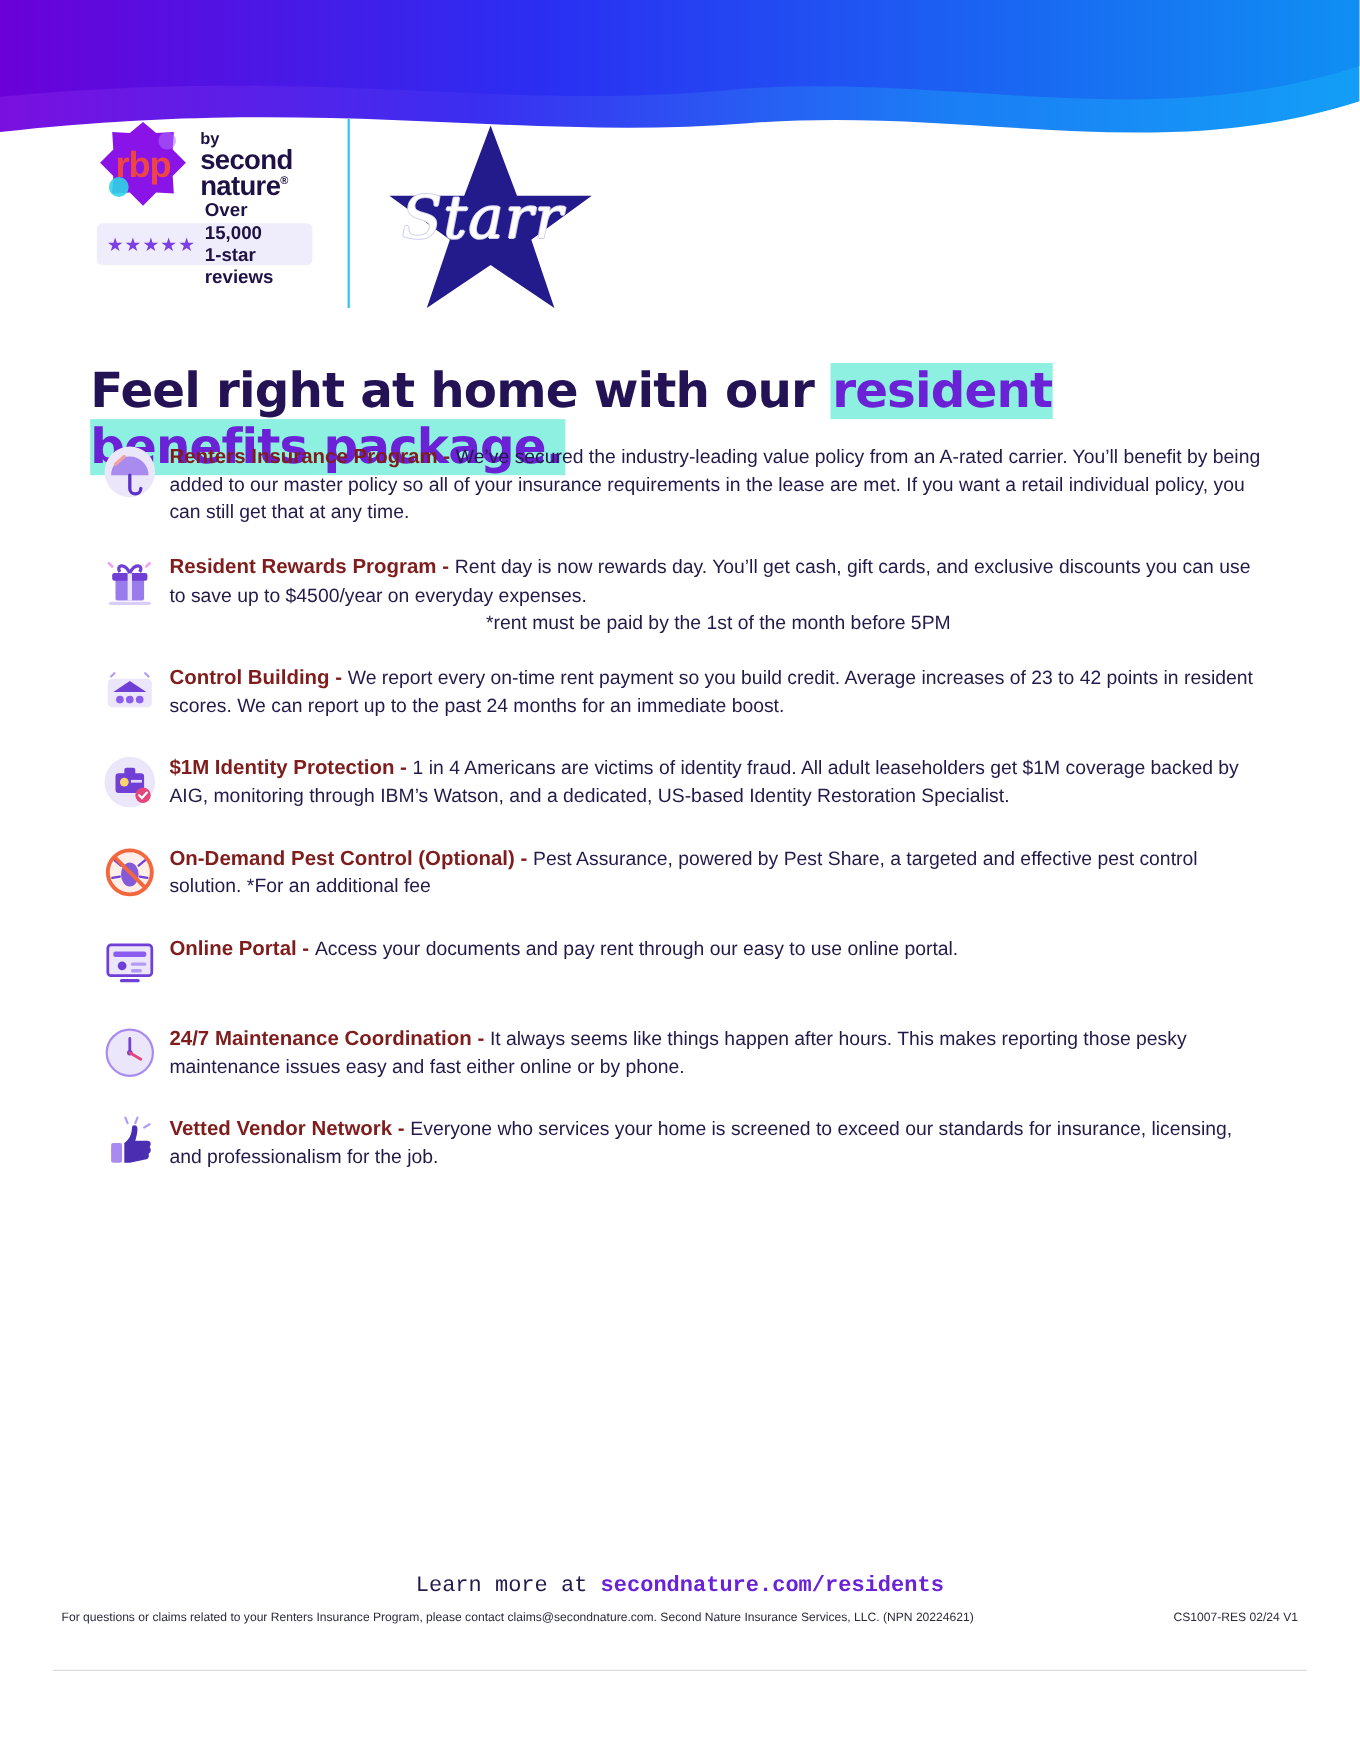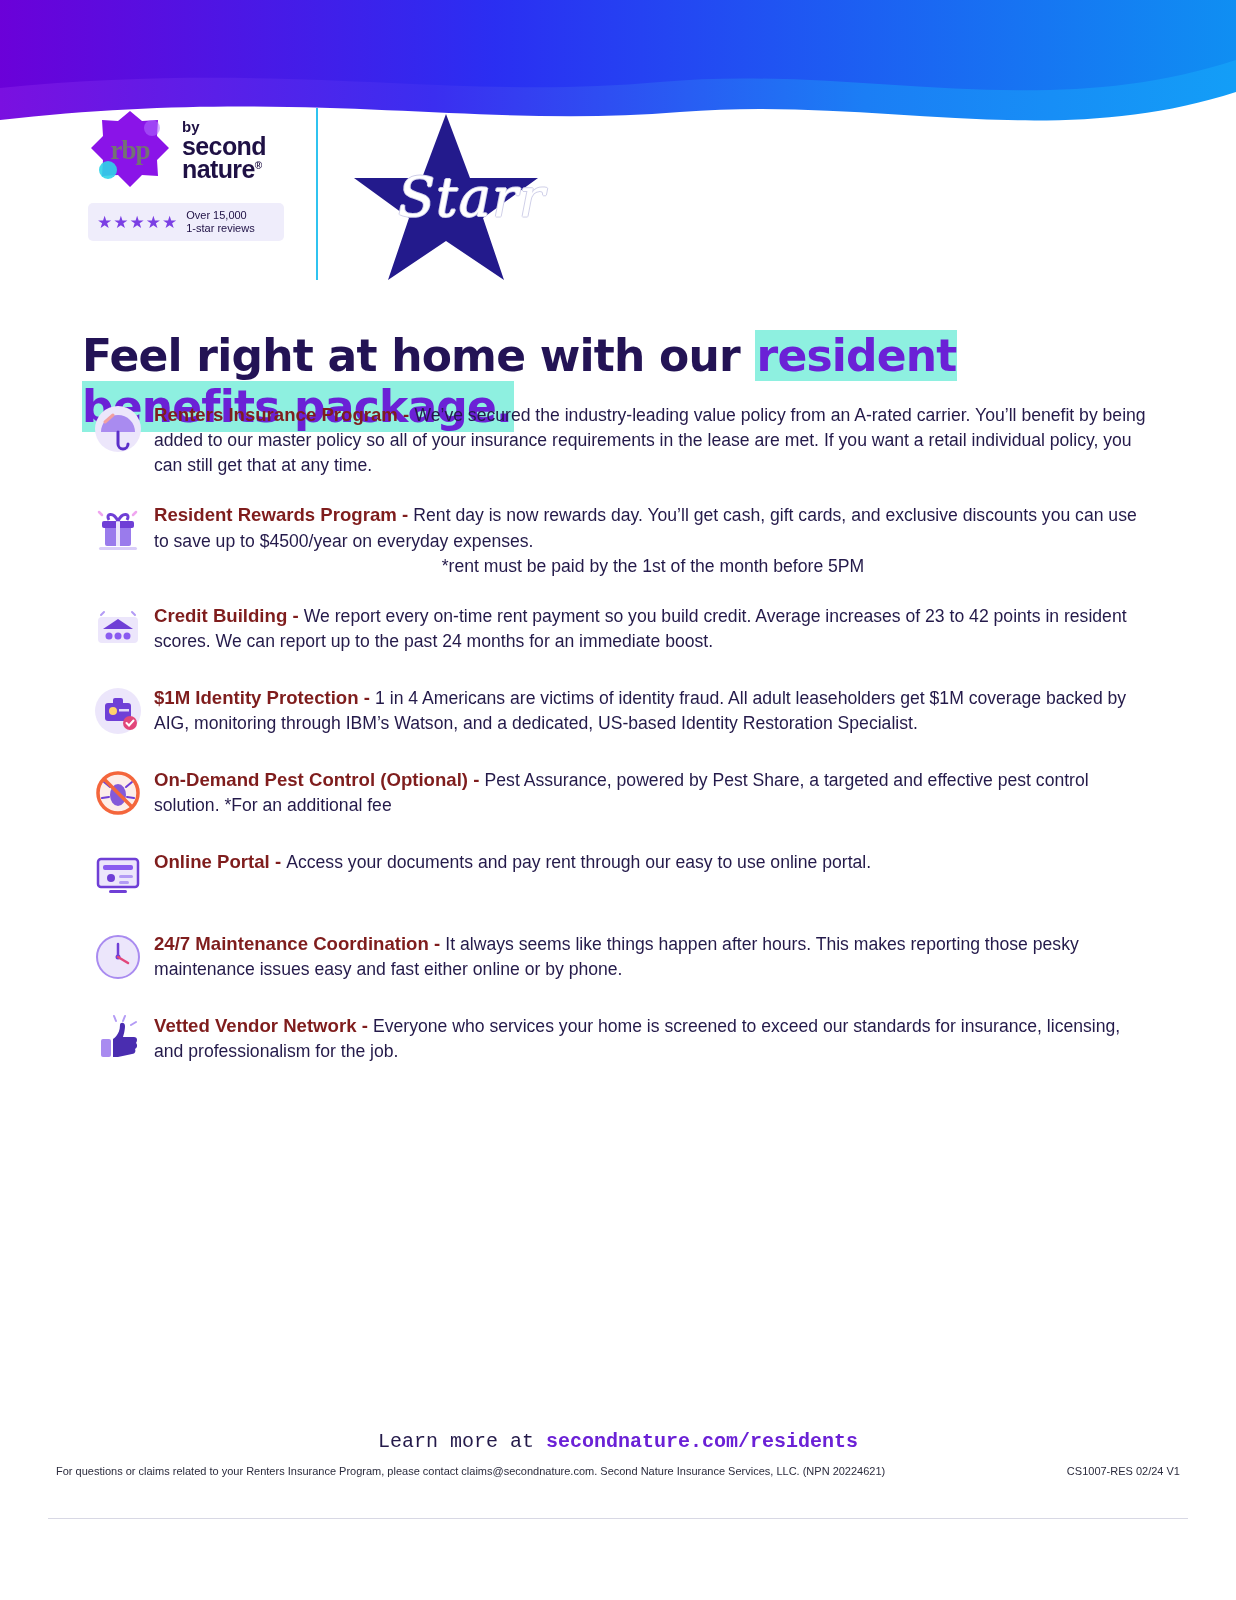--- a/index.html
+++ b/index.html
@@ -52,25 +52,25 @@
   .rbp-badge .blob {
     position: absolute;
     inset: 0;
   }
   .rbp-badge .rbp-text {
     position: absolute;
     inset: 0;
     display: flex;
     align-items: center;
     justify-content: center;
-    color: #737373;
+    color: #ef4444;
     font-weight: bold;
-    font-size: 27px;
+    font-size: 33px;
     letter-spacing: -1px;
-    font-family: Liberation Serif, serif;
+    font-family: Liberation Sans, sans-serif;
   }
   .rbp-badge .tm {
     position: absolute;
     right: 7px;
     bottom: 27px;
     font-size: 8px;
     color: #fff;
   }
   .by-second {
     line-height: 1;
@@ -105,39 +105,39 @@
     padding: 0 9px;
     gap: 8px;
   }
   .stars {
     color: #7b3fe4;
     font-size: 17px;
     letter-spacing: 1px;
     line-height: 1;
   }
   .reviews-text {
-    font-size: 11px;
+    font-size: 17px;
     color: #1f1145;
     line-height: 1.2;
-    font-weight: 400;
+    font-weight: 700;
   }
   .divider-v {
     width: 2px;
     height: 172px;
     background: #2fc3f0;
     margin: 0 28px 0 28px;
   }
   .starr-logo {
     position: relative;
     width: 200px;
     height: 175px;
   }
   .starr-logo .script {
     position: absolute;
-    left: 52px;
+    left: 19px;
     top: 58px;
     font-family: "DejaVu Serif", serif;
     font-style: italic;
     font-size: 54px;
     color: #ffffff;
     letter-spacing: 1px;
     text-shadow:
        1px 0 0 #cfcfe8, -1px 0 0 #cfcfe8, 0 1px 0 #cfcfe8, 0 -1px 0 #cfcfe8;
   }
 
@@ -338,21 +338,21 @@
       <svg width="58" height="52" viewBox="0 0 58 52">
         <rect x="9" y="14" width="40" height="26" rx="4" fill="#ece6fb"></rect>
         <path d="M14 26 L29 16 L44 26 Z" fill="#6f3fd6"></path>
         <circle cx="20" cy="33" r="3.5" fill="#8a5cf0"></circle>
         <circle cx="29" cy="33" r="3.5" fill="#8a5cf0"></circle>
         <circle cx="38" cy="33" r="3.5" fill="#8a5cf0"></circle>
         <path d="M12 12 L15 9 M46 12 L43 9" stroke="#b39bf5" stroke-width="2" stroke-linecap="round"></path>
       </svg>
     </div>
     <div class="copy">
-      <b>Credit Building - </b><span>We report every on-time rent payment so you build credit. Average increases of 23 to 42 points in resident scores. We can report up to the past 24 months for an immediate boost.</span>
+      <b>Control Building - </b><span>We report every on-time rent payment so you build credit. Average increases of 23 to 42 points in resident scores. We can report up to the past 24 months for an immediate boost.</span>
     </div>
   </div>
 
   <div class="benefit">
     <div class="icon">
       <svg width="58" height="52" viewBox="0 0 58 52">
         <circle cx="29" cy="26" r="23" fill="#ece6fb"></circle>
         <rect x="16" y="18" width="26" height="18" rx="3" fill="#6f3fd6"></rect>
         <rect x="24" y="13" width="10" height="7" rx="2" fill="#6f3fd6"></rect>
         <circle cx="24" cy="26" r="4" fill="#ffd36b"></circle>

